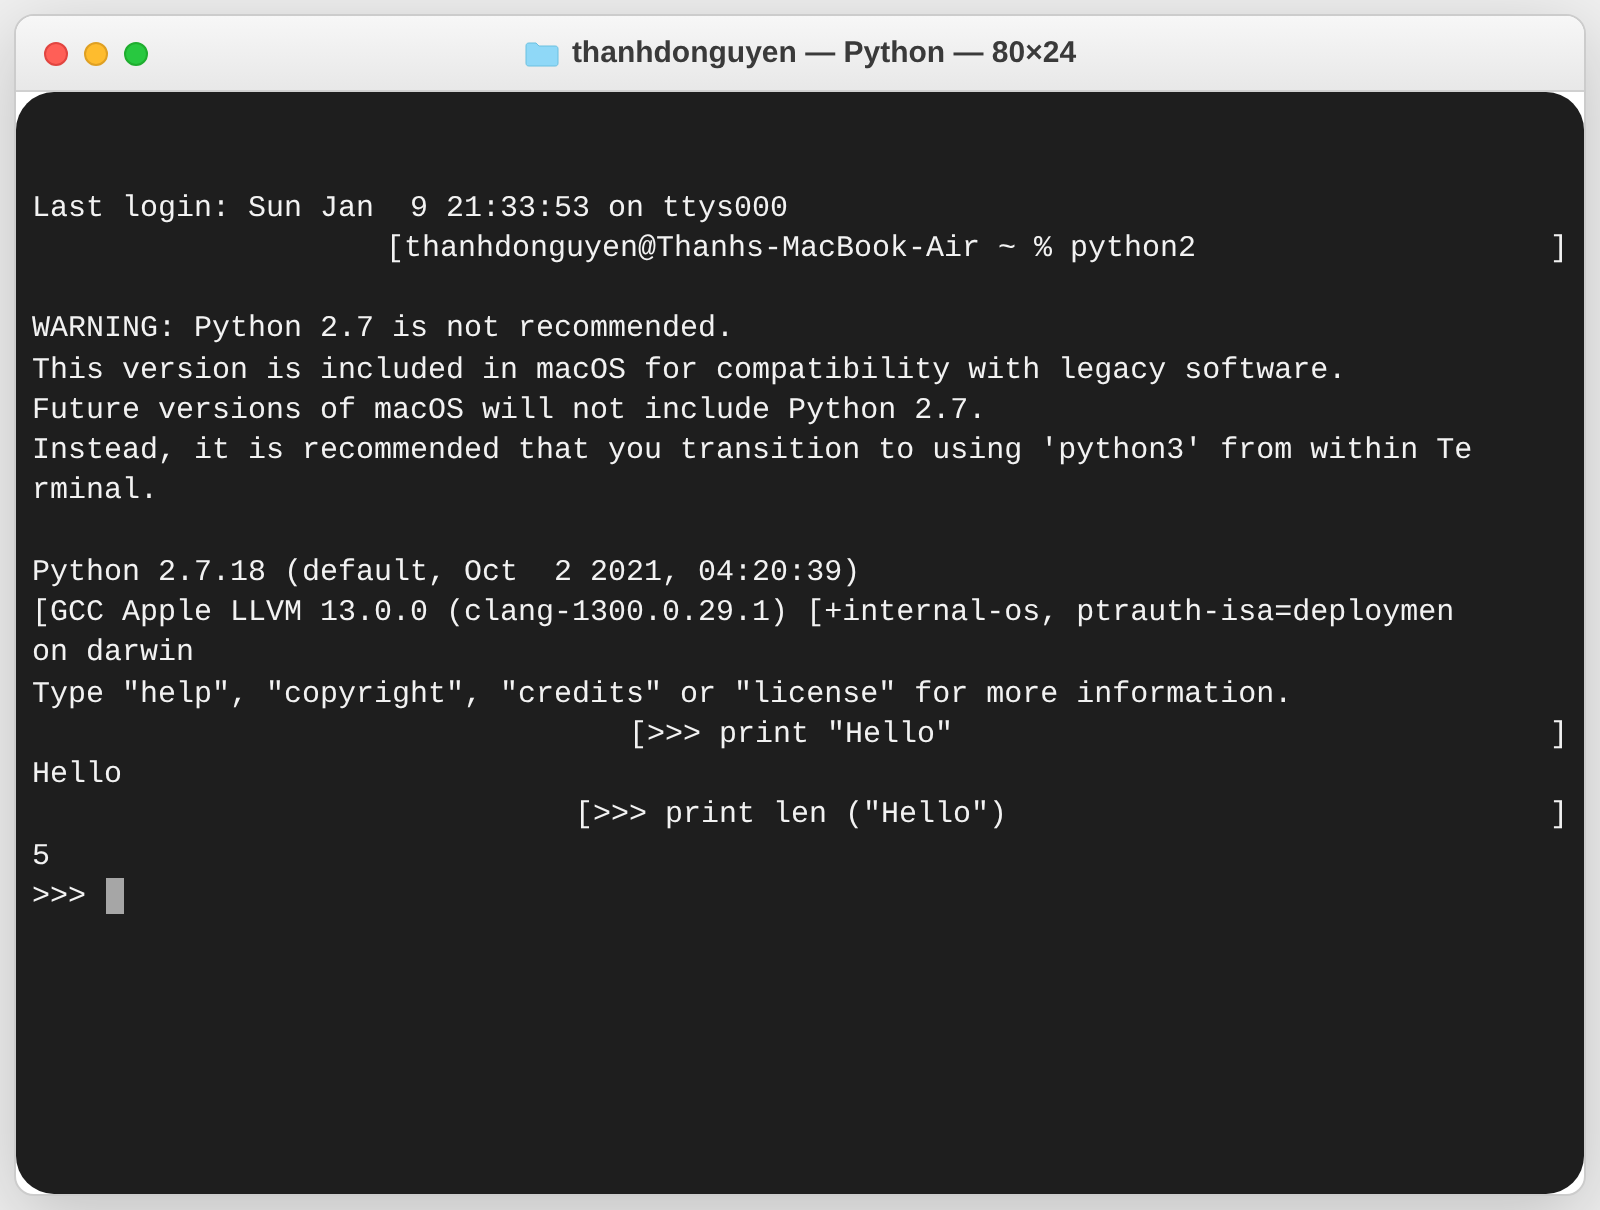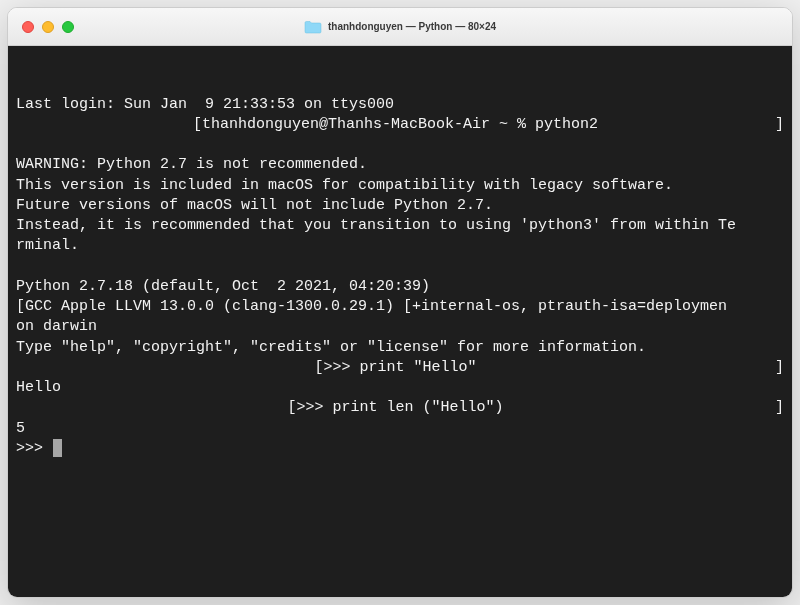--- a/index.html
+++ b/index.html
@@ -55,34 +55,35 @@
       gap: 6px;
     }
     .folder-icon {
       width: 18px;
       height: 14px;
       display: inline-flex;
       align-items: center;
       justify-content: center;
     }
     .title-text {
-      font-size: 10px;
+      font-size: 15px;
       font-weight: 600;
       color: #3a3a3a;
     }
     .terminal {
       flex: 1;
       background: #1e1e1e;
       padding: 8px 8px;
       font-family: "SF Mono", Menlo, Monaco, "Courier New", monospace;
       font-size: 15px;
       line-height: 1.35;
       color: #f2f2f2;
       white-space: pre-wrap;
       overflow: hidden;
+      border-radius: 19px;
     }
     .term-line { display: block; min-height: 1.35em; }
     .prompt-cursor {
       display: inline-block;
       width: 9px;
       height: 18px;
       background: #a6a6a6;
       vertical-align: text-bottom;
       margin-left: 1px;
     }

